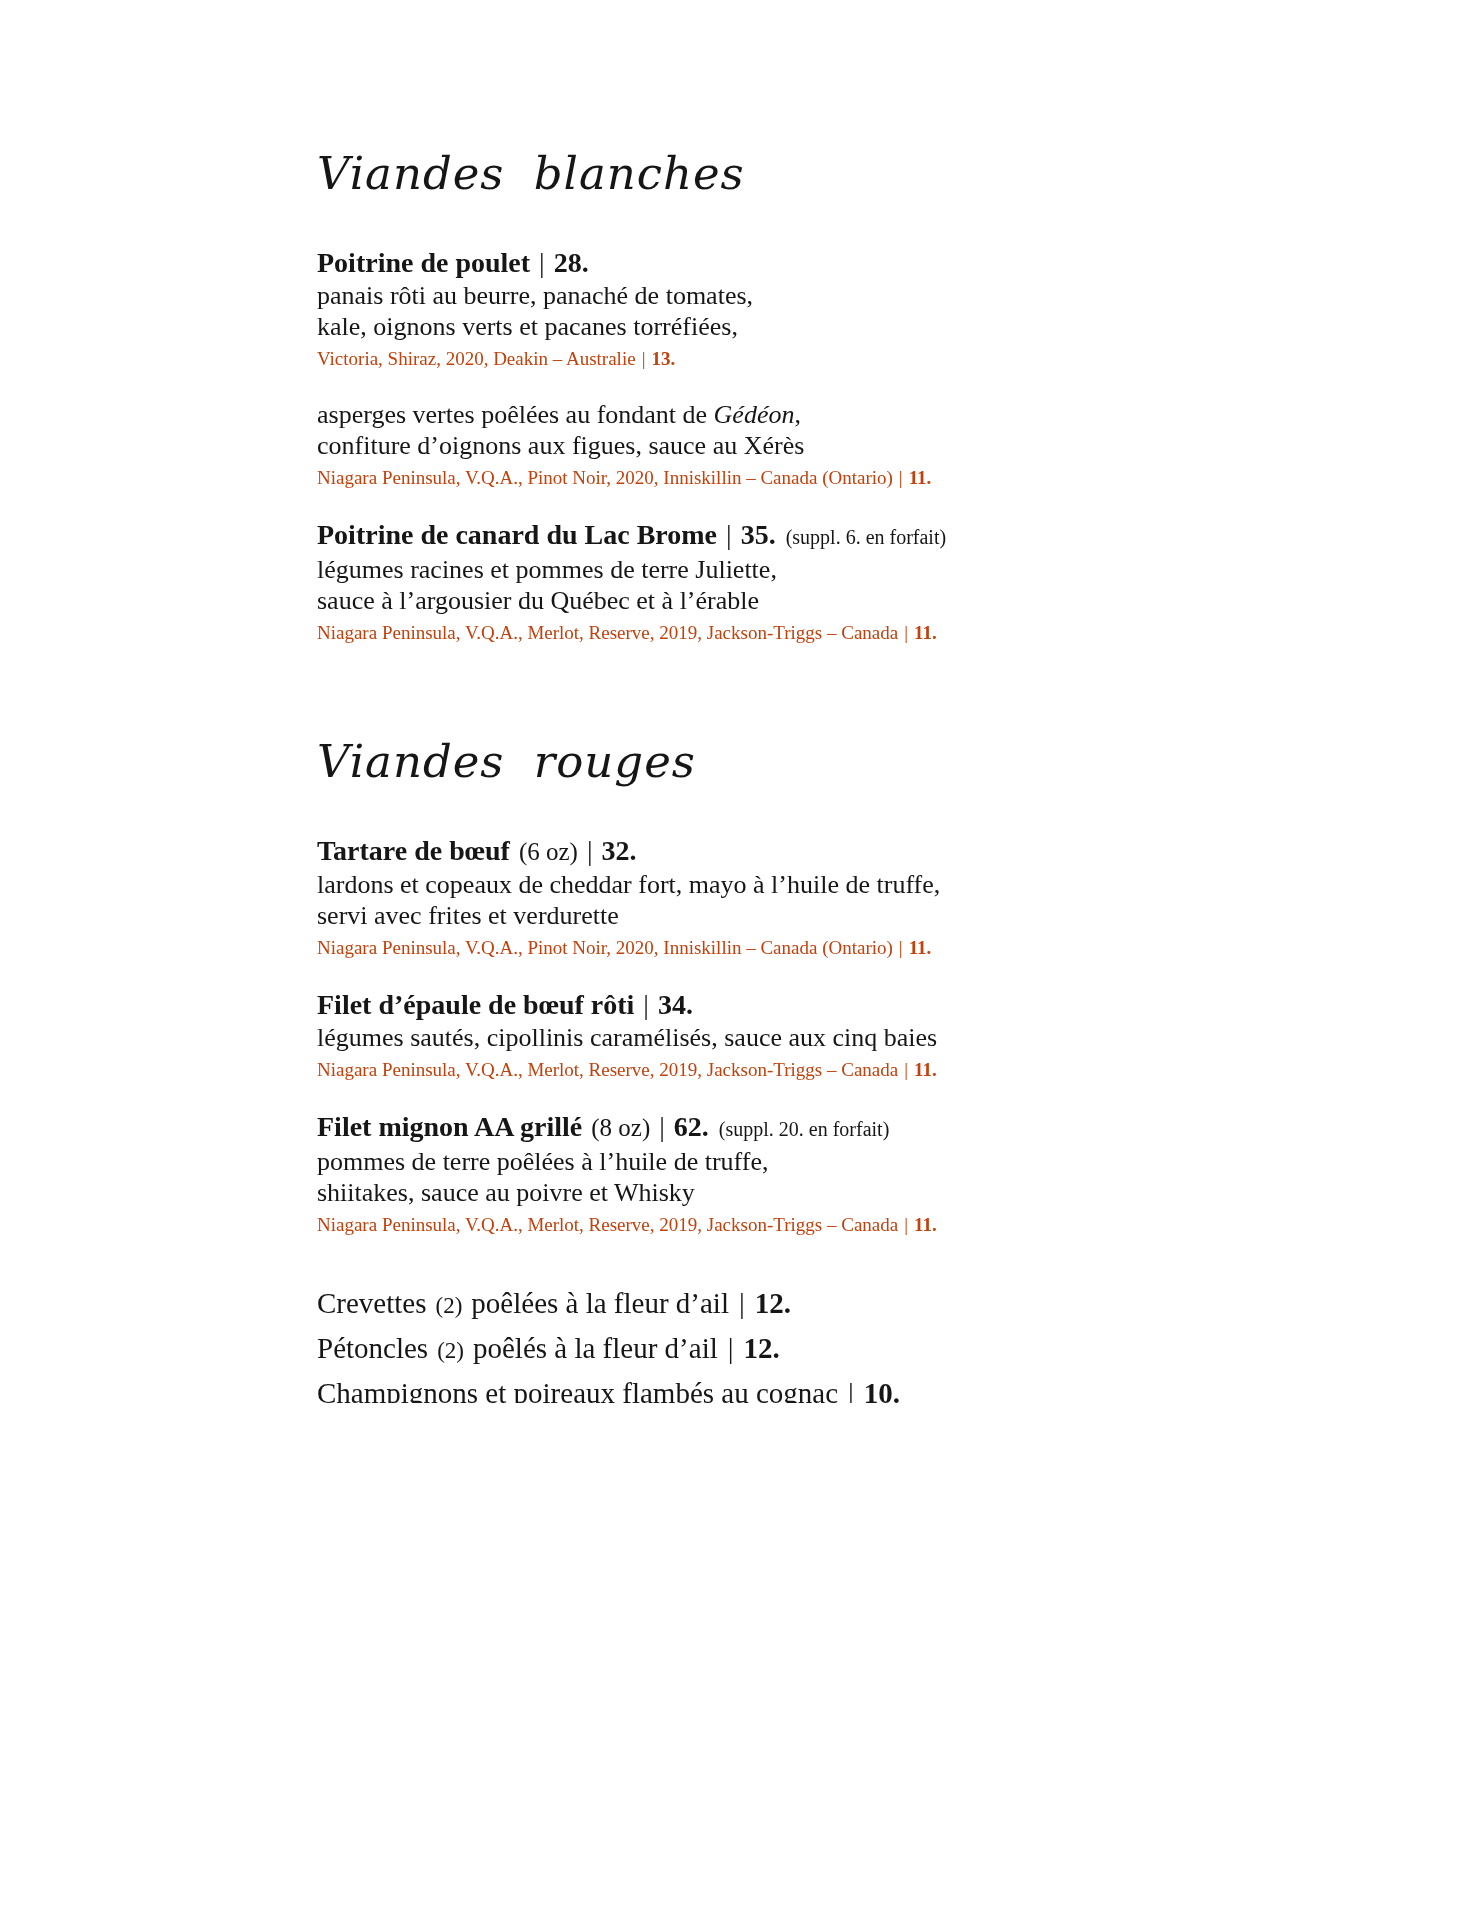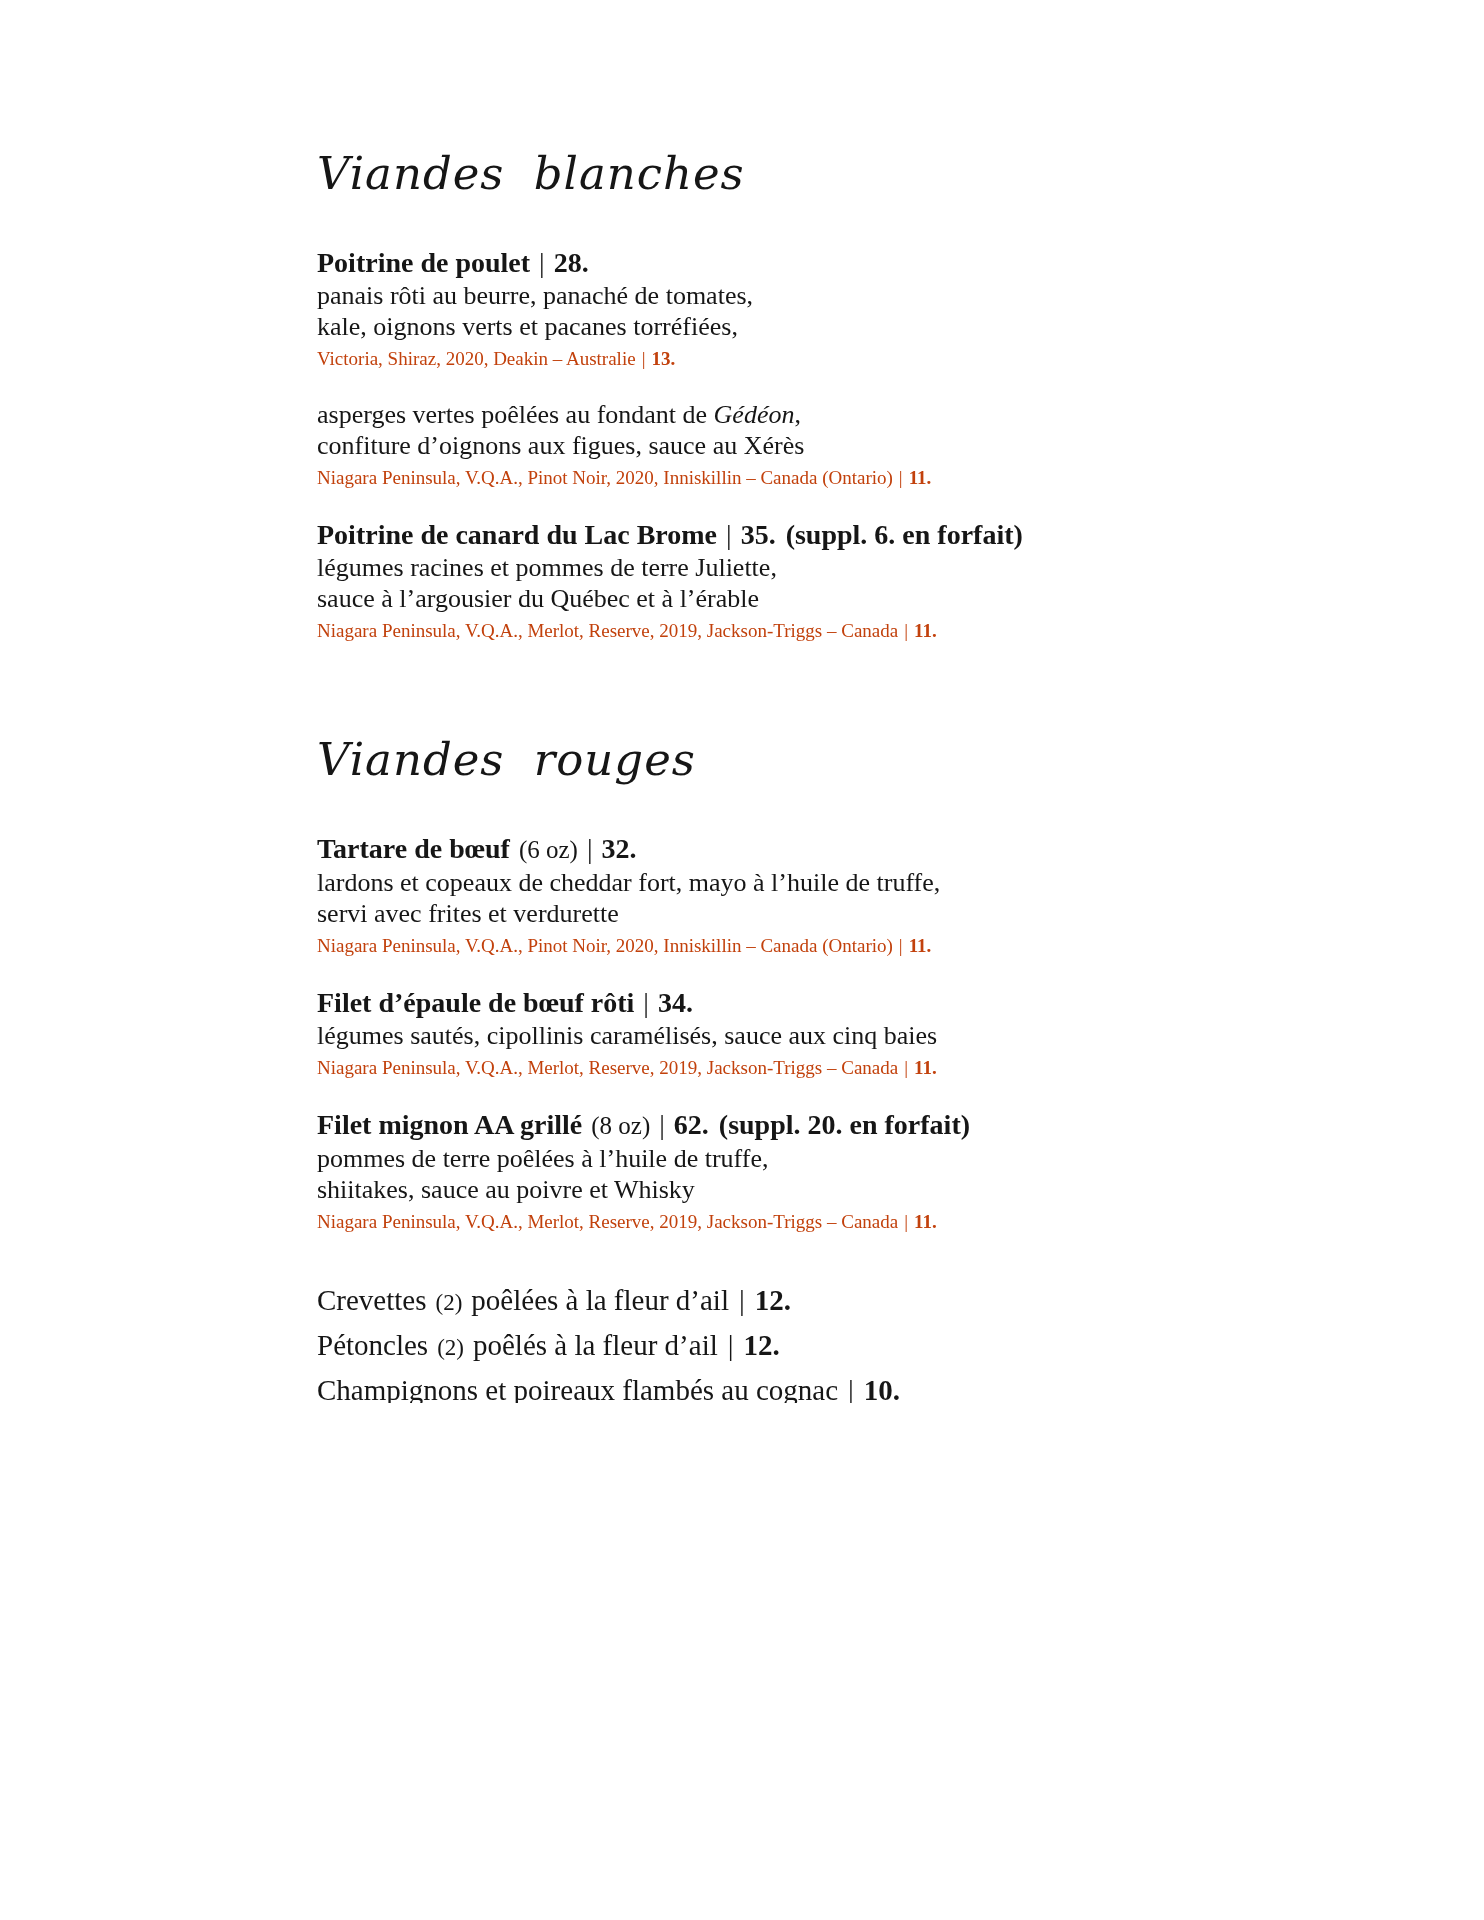--- a/index.html
+++ b/index.html
@@ -31,21 +31,21 @@
   .dish { margin-bottom: 29px; }
   .dish-title {
     font-size: 28px;
     font-weight: bold;
     line-height: 34px;
     white-space: nowrap;
   }
   .dish-title span:empty { display: none; }
   .t-size   { font-weight: normal; font-size: 25px; margin-left: 9px; }
   .t-pipe   { font-weight: normal; margin: 0 9px; }
-  .t-suppl  { font-weight: bold; font-size: 28px; margin-left: 10px; }
+  .t-suppl  { font-weight: normal; font-size: 20px; margin-left: 10px; }
   .desc { font-size: 26px; line-height: 31px; }
   .desc .it { font-style: italic; }
   .wine {
     color: #c2410c;
     font-size: 19px;
     line-height: 23px;
     margin-top: 5px;
     white-space: nowrap;
   }
   .w-pipe  { margin: 0 6px; }

